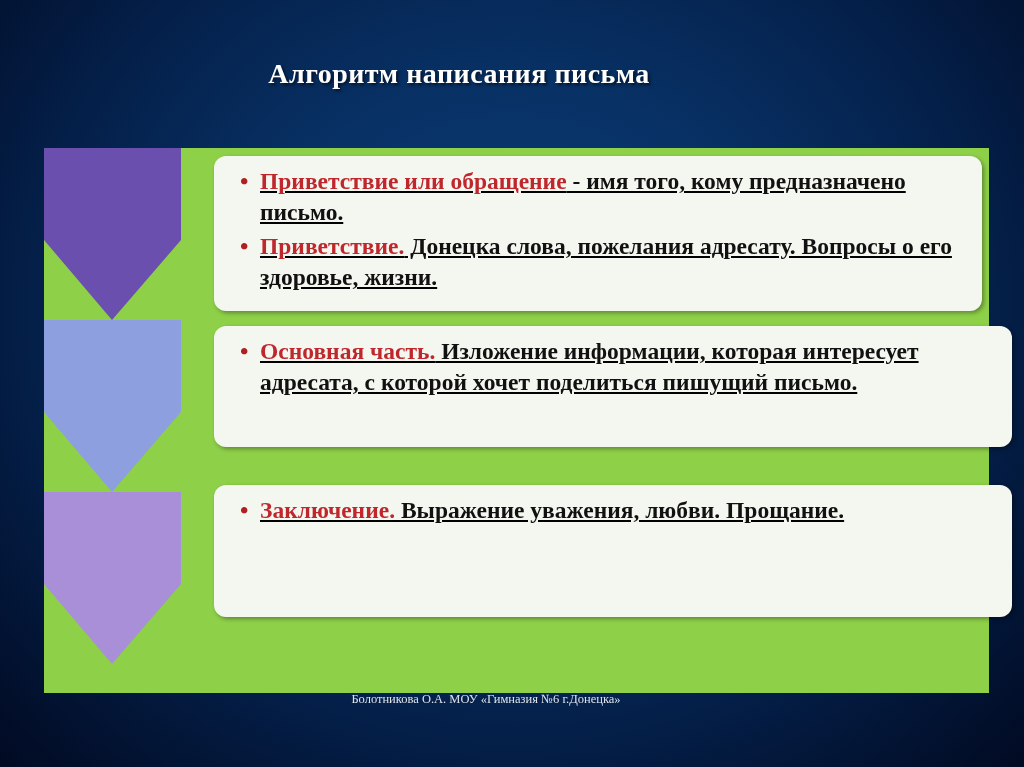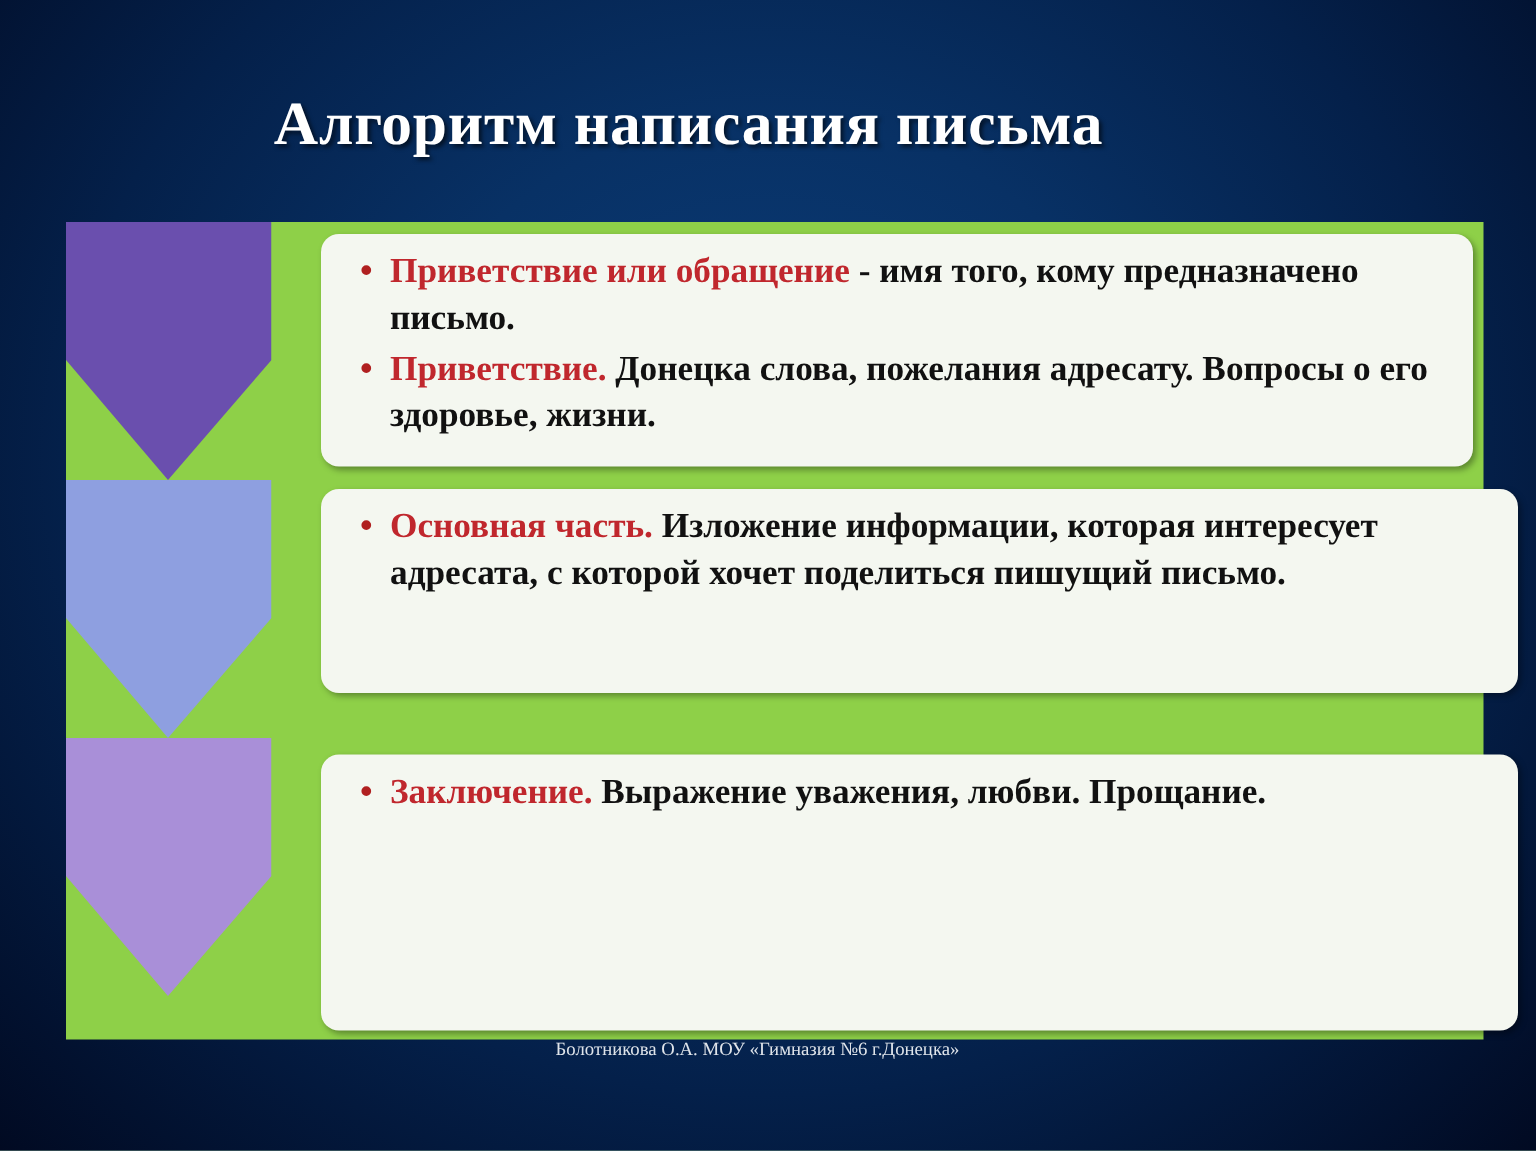--- a/index.html
+++ b/index.html
@@ -19,21 +19,21 @@
     background: radial-gradient(ellipse at 50% 40%, #0b3d7a 0%, #083165 35%, #04204a 65%, #010a22 100%);
     background-color: #062a57;
   }
   .slide-title {
     position: absolute;
     top: 58px;
     left: 0;
     width: 918px;
     text-align: center;
     font-family: "Liberation Serif", serif;
-    font-size: 41px;
+    font-size: 28px;
     font-weight: bold;
     color: #ffffff;
     letter-spacing: 0.5px;
     text-shadow: 2px 2px 3px rgba(0,0,0,0.6);
   }
   .green-panel {
     position: absolute;
     left: 44px;
     top: 148px;
     width: 945px;
@@ -61,20 +61,21 @@
     background: #f4f7f0;
     border-radius: 12px;
     box-shadow: 2px 2px 4px rgba(0,0,0,0.35);
     box-sizing: border-box;
     padding: 10px 18px 10px 22px;
   }
   .card ul {
     margin: 0;
     padding: 0;
     list-style: none;
+    text-decoration: underline;
   }
   .card li {
     position: relative;
     padding-left: 24px;
     margin: 0 0 2px 0;
     font-family: "Liberation Serif", serif;
     font-size: 23.5px;
     line-height: 1.34;
     color: #111111;
     font-weight: bold;
@@ -94,38 +95,37 @@
   .card-1 {
     left: 170px;
     top: 8px;
     width: 768px;
     height: 155px;
   }
   .card-2 {
     left: 170px;
     top: 178px;
     width: 798px;
-    height: 136px;
+    height: 121px;
   }
   .card-3 {
     left: 170px;
-    top: 355px;
+    top: 337px;
     width: 798px;
-    height: 184px;
+    height: 132px;
   }
   .footer {
     position: absolute;
     left: 0;
     top: 692px;
     width: 972px;
     text-align: center;
     font-family: "Liberation Serif", serif;
     font-size: 12.5px;
     color: #dfe4ea;
-    padding-left: 19px;
   }
 </style>
 </head>
 <body>
 
 <div class="slide">
 
   <div class="slide-title">Алгоритм написания письма</div>
 
   <div class="green-panel">

